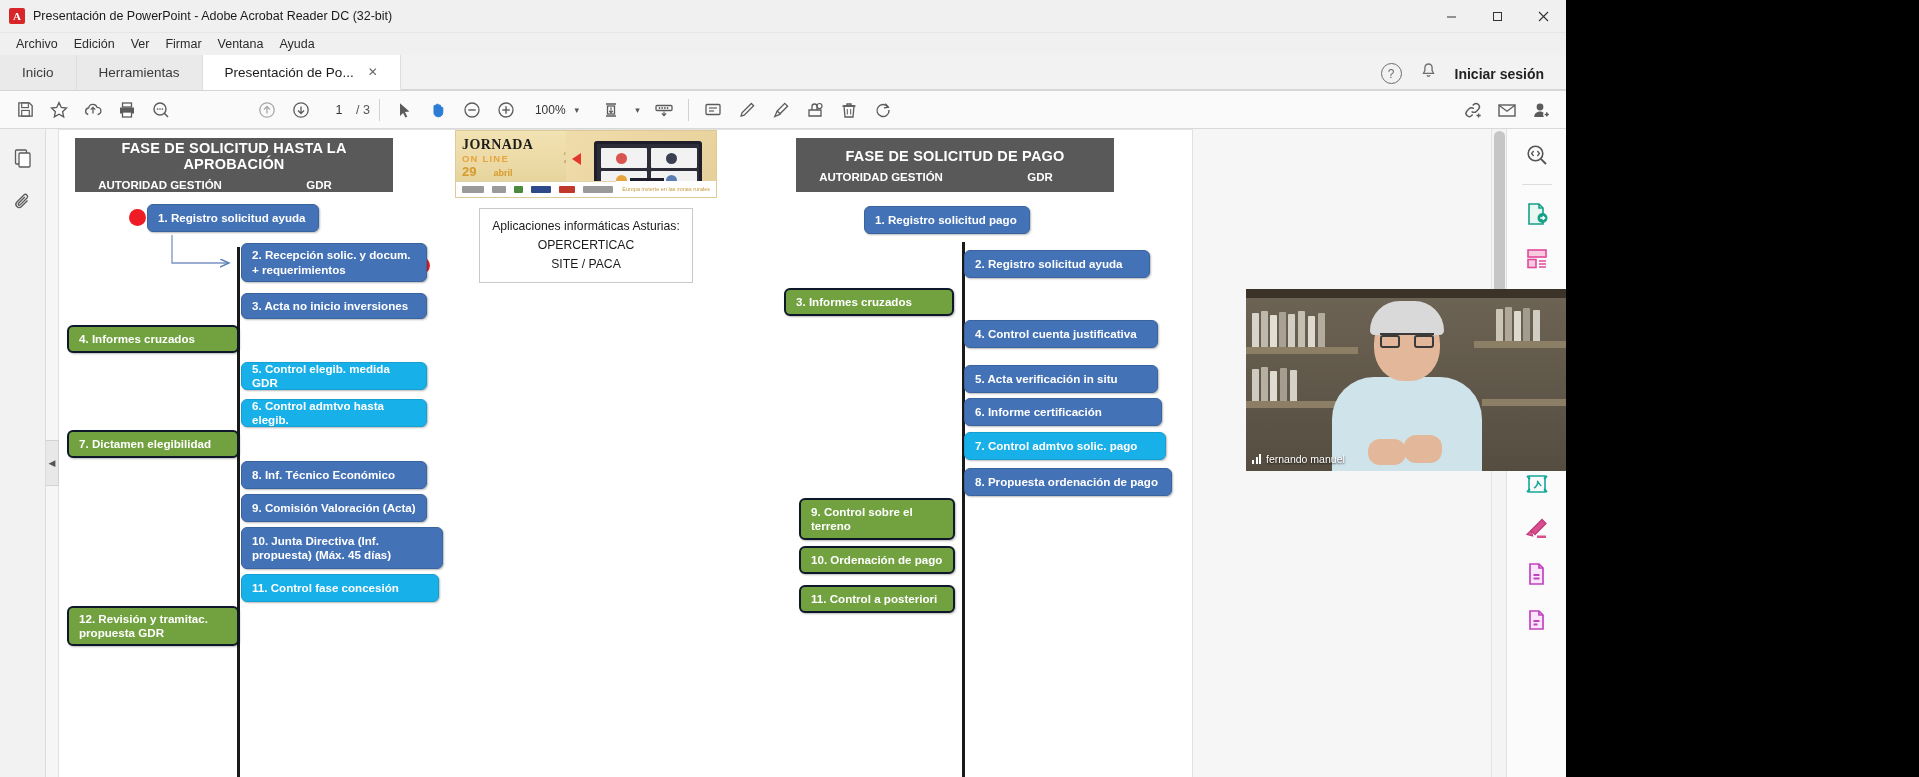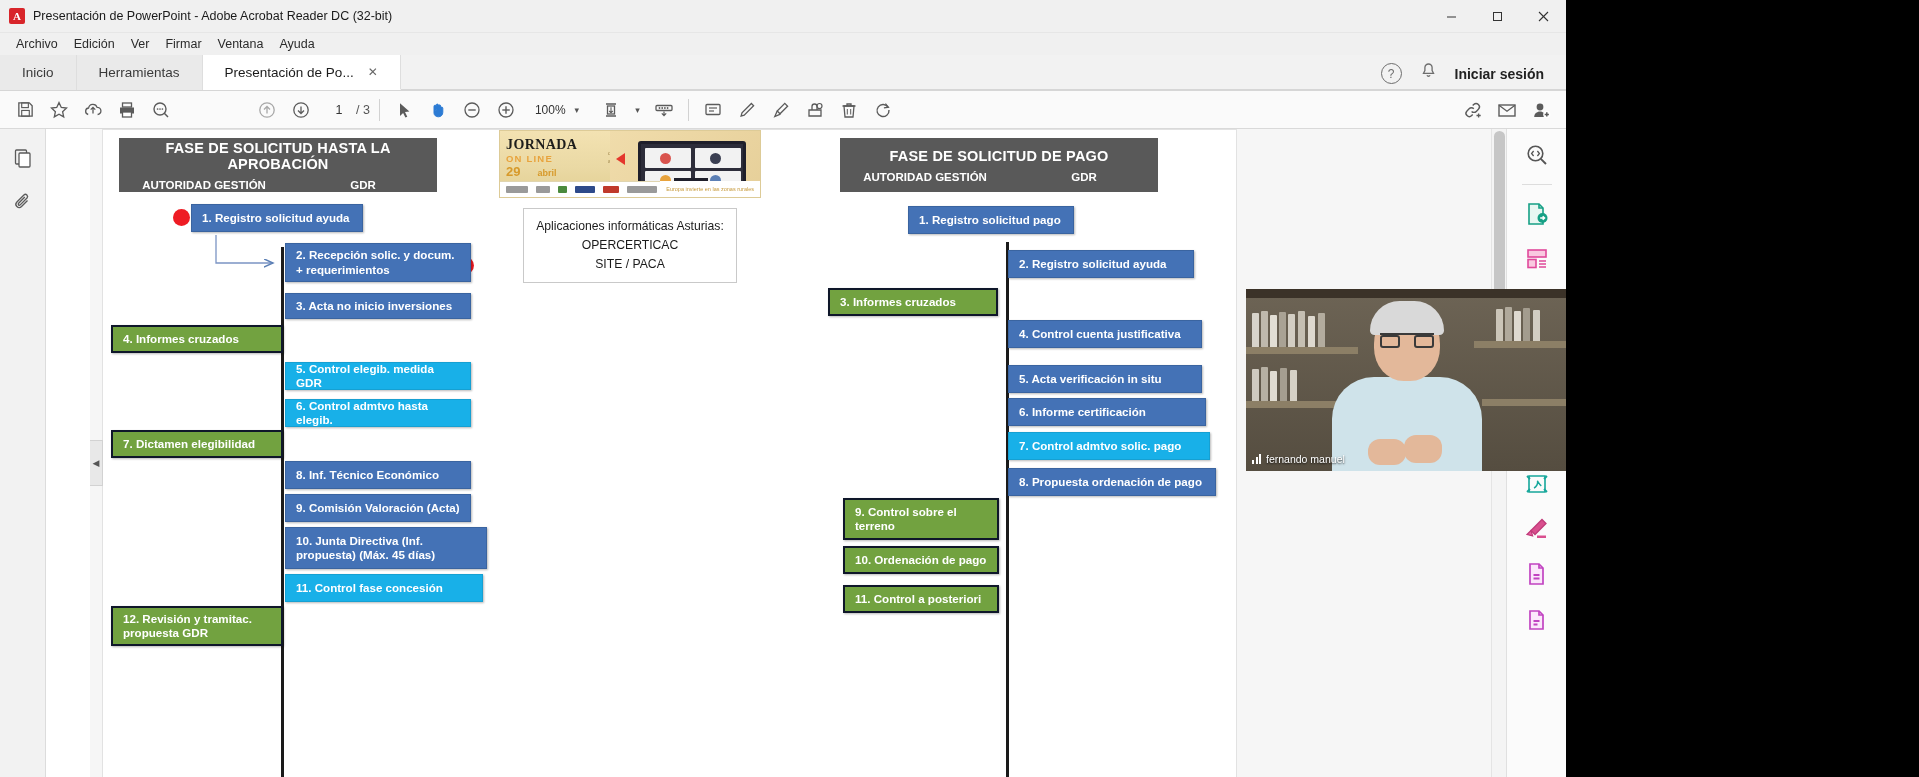--- a/index.html
+++ b/index.html
@@ -112,21 +112,21 @@
   .left-rail {
     width: 46px; background: #f2f2f2; border-right: 1px solid #dcdcdc;
     padding-top: 14px; display: flex; flex-direction: column; align-items: center; gap: 14px;
   }
   .rail-btn {
     width: 30px; height: 30px; display: flex; align-items: center; justify-content: center;
     border-radius: 3px;
   }
 
   .doc-viewport {
-    flex: 1; background: #f6f6f6; position: relative; overflow: hidden; margin-left: 44px;
+    flex: 1; background: #f6f6f6; position: relative; overflow: hidden;
   }
   .page {
     position: absolute; left: 12px; top: 0; width: 1135px; height: 700px;
     background: #ffffff; border: 1px solid #e2e2e2;
   }
   .vscroll {
     position: absolute; right: 0; top: 0; width: 15px; bottom: 0; background: #f4f4f4;
     border-left: 1px solid #e4e4e4;
   }
   .vthumb {
@@ -154,21 +154,21 @@
   .hdr-band {
     position: absolute; background: #595959; color: #fff;
     display: flex; flex-direction: column; justify-content: center;
   }
   .hdr-title { text-align: center; font-weight: bold; font-size: 14.5px; letter-spacing: .2px; }
   .hdr-sub { display: flex; font-weight: bold; font-size: 11.5px; margin-top: 7px; }
   .hdr-sub span:first-child { flex: 1.15; text-align: center; }
   .hdr-sub span:last-child { flex: 1; text-align: center; }
 
   .nodebox {
-    position: absolute; border-radius: 0;
+    position: absolute; border-radius: 6px;
     color: #fff; font-size: 11.6px; font-weight: 600;
     display: flex; align-items: center;
     padding: 4px 10px; line-height: 1.25;
     box-shadow: 1px 1px 2px rgba(0,0,0,.28);
   }
   .n-blue   { background: #4472b6; border: 1px solid #3a64a0; }
   .n-cyan   { background: #18b0e8; border: 1px solid #16a0d2; }
   .n-green  { background: #72a240; border: 2px solid #0f172a; }
 
   .dot-red {

